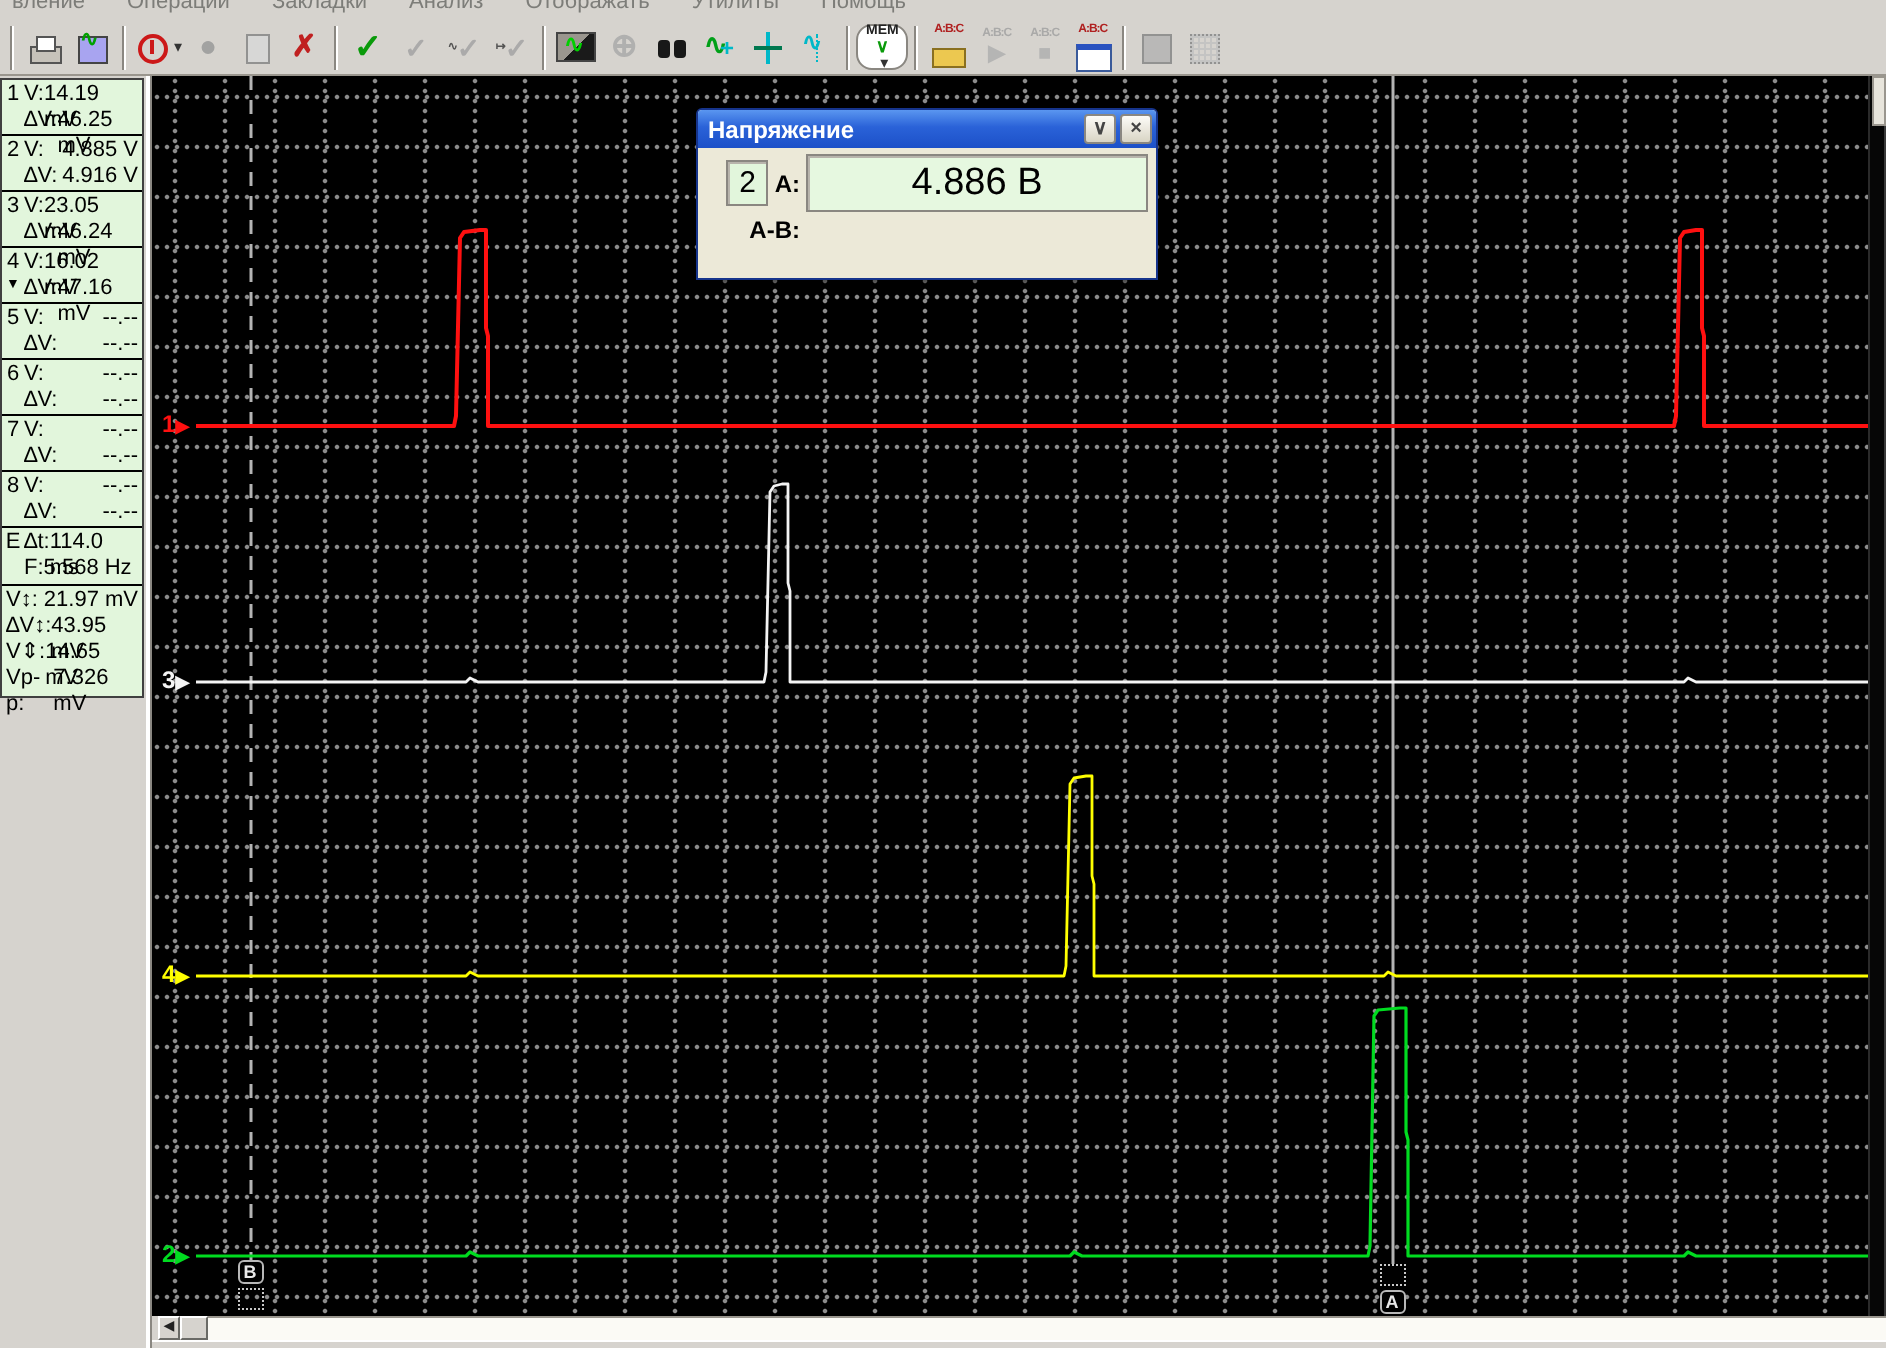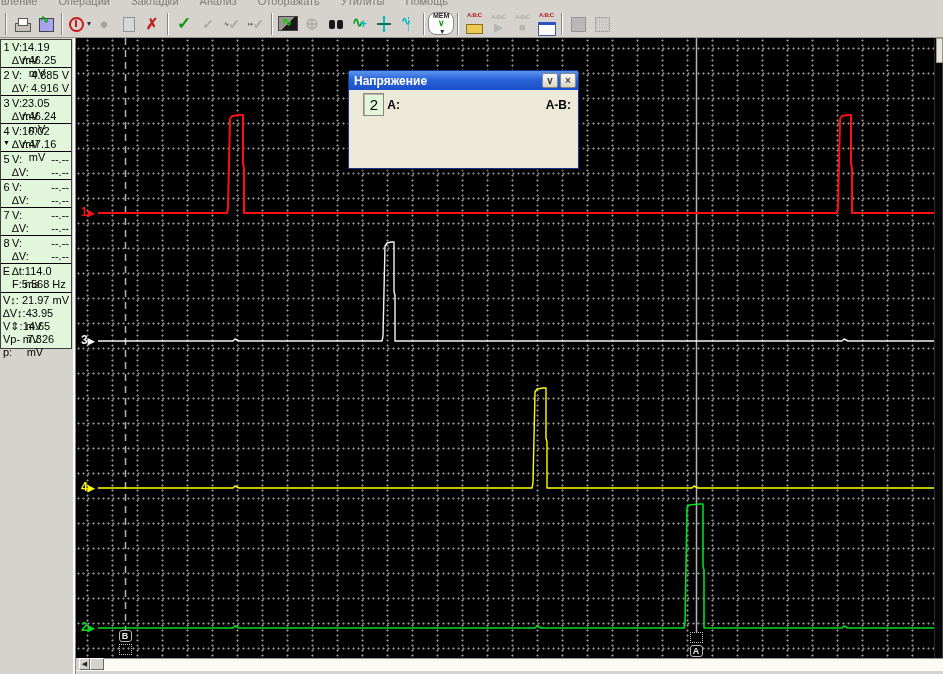--- a/index.html
+++ b/index.html
@@ -1,20 +1,20 @@
 <!DOCTYPE html>
 <html><head>
 <meta charset="utf-8">
 <style>
   * { margin:0; padding:0; box-sizing:border-box; }
   html,body { width:943px; height:674px; overflow:hidden; background:#d6d3ce;
               font-family:"Liberation Sans", sans-serif; }
 
   
-  .menubar { height:10px; overflow:hidden; background:#d6d3ce; padding-left:1px; }
+  .menubar { height:10px; overflow:hidden; background:#d6d3ce; padding-left:6px; }
   .menubar-inner { display:flex; gap:21px; margin-top:-5px; }
   .menu-item { font-size:11px; color:#7d7d79; white-space:nowrap; }
 
   
   .toolbar { height:28px; background:#d6d3ce; display:flex; align-items:center;
              padding-left:2px; border-bottom:1px solid #9a968e; }
   .tsep { width:2px; height:22px; margin:0 3px; border-left:1px solid #8a8781; border-right:1px solid #fff; }
   .tbtn { height:24px; min-width:24px; display:flex; align-items:center; justify-content:center;
           position:relative; padding:0 1px; }
   .tbtn.dis { filter:grayscale(1); opacity:.85; }
@@ -94,21 +94,21 @@
       background-position:0px 23px, 24px 0px; }
   .plot svg { position:absolute; left:0; top:0; }
   .trace-label { position:absolute; font-size:12px; font-weight:bold; line-height:12px; white-space:nowrap; }
   .trace-label .arr { font-size:9px; }
   .cur-label { position:absolute; width:13px; height:12px; border:1px solid #b8b8b8; border-radius:3px;
                color:#e8e8e8; background:#000; font-size:9px; font-weight:bold; text-align:center;
                line-height:10px; }
   .cur-handle { position:absolute; width:13px; height:11px; border:1px dotted #c8c8c8; }
 
   
-  .dialog { position:absolute; left:272px; top:32px; width:231px; height:99px;
+  .dialog { position:absolute; left:272px; top:16px; width:231px; height:86px;
             background:#ece9d8; border:1px solid #16348c; border-radius:3px 3px 0 0;
             box-shadow:2px 2px 4px rgba(0,0,0,.55); z-index:5; }
   .dlg-title { height:19px; border-radius:2px 2px 0 0; display:flex; align-items:center;
                background:linear-gradient(180deg,#5a96f0 0%,#2a62d8 45%,#1c50c8 100%);
                padding:0 2px 0 5px; }
   .dlg-title-text { flex:1; color:#fff; font-size:12px; font-weight:bold; }
   .dlg-btn { width:16px; height:15px; margin-left:2px; background:linear-gradient(180deg,#fdfcf8,#d8d4c4);
              border:1px solid #8a8781; border-radius:2px; font-size:10px; line-height:13px;
              text-align:center; color:#444; font-weight:bold; }
   .dlg-body { padding:3px 4px; display:grid; grid-template-columns:50px 1fr; grid-row-gap:2px; }
@@ -413,20 +413,21 @@
           <div class="dlg-title">
             <span class="dlg-title-text">Напряжение</span>
             <span class="dlg-btn">∨</span>
             <span class="dlg-btn">×</span>
           </div>
           <div class="dlg-body">
             <div class="dlg-labelcell">
               <span class="ch-badge">2</span>
               <span class="dlg-lbl">A:</span>
             </div>
+            <div class="dlg-valbox">4.886 В</div>
             <div class="dlg-labelcell">
               <span class="dlg-lbl">A-B:</span>
             </div>
           </div>
         </div>
       <div class="cur-label" style="left: 42.5px; top: 592px;">B</div>
           <div class="cur-handle" style="left: 42.5px; top: 606px;"></div>
           <div class="cur-label" style="left: 613.5px; top: 607px;">A</div>
           <div class="cur-handle" style="left: 613.5px; top: 594px;"></div>
           <div class="trace-label" style="color: rgb(255, 16, 16); left: 5px; top: 168px;"><span>1</span><span class="arr">▶</span></div>

